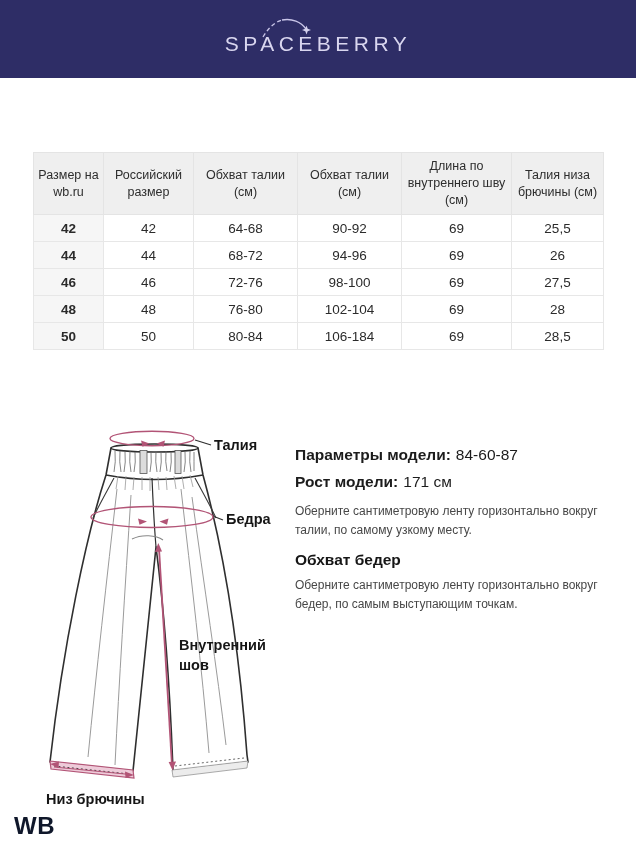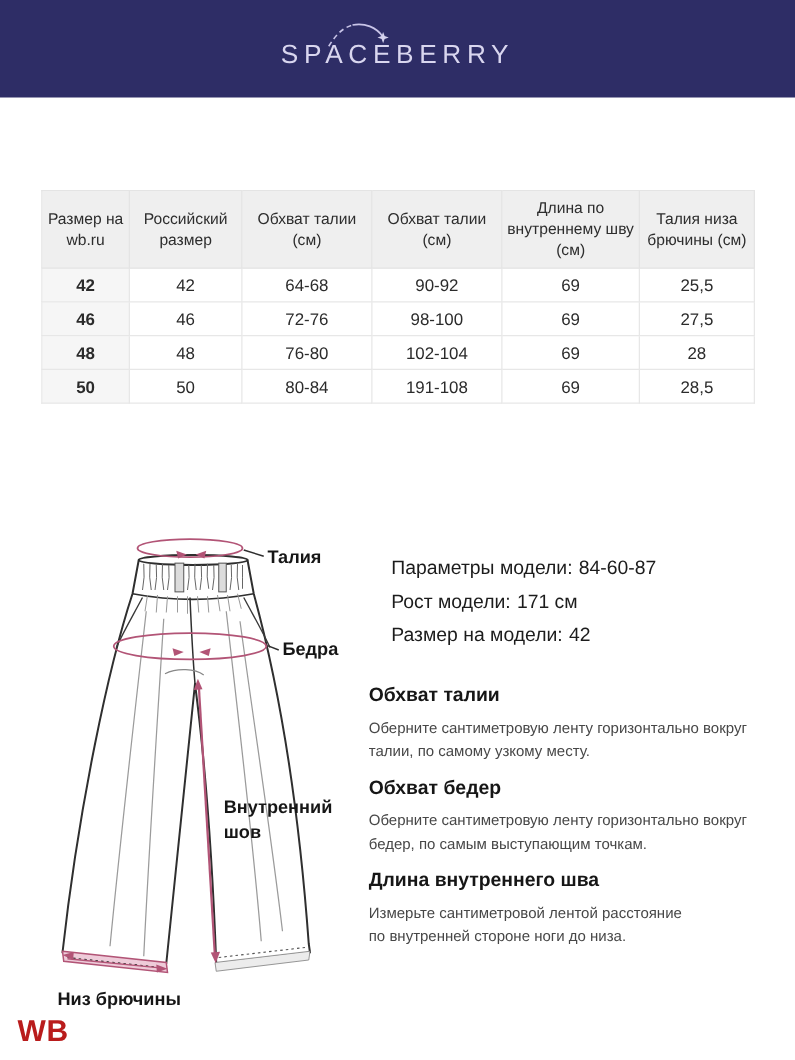--- a/index.html
+++ b/index.html
@@ -24,30 +24,30 @@
   .size-table td.first{background:#f6f6f6;font-weight:700;}
 
   
   .pants-svg{position:absolute;left:30px;top:417px;}
   .diag-label{font-size:14.5px;font-weight:600;fill:#161616;
               font-family:"Liberation Sans",sans-serif;}
 
   
   .info-col{position:absolute;left:295px;top:441px;width:328px;}
   .model-line{font-size:15.5px;line-height:27px;color:#1c1c1c;}
-  .model-line .lbl{font-weight:400;margin-right:5px;margin-left:18px;}
+  .model-line .lbl{font-weight:700;margin-right:5px;}
   .guide-section .g-title{font-size:15.5px;font-weight:700;color:#161616;
                           margin:25px 0 0 0;line-height:19px;}
   .guide-section.tight .g-title{margin-top:10px;}
   .guide-section .g-text{font-size:12px;line-height:19px;color:#474747;margin:7px 0 0 0;
                          white-space:pre-line;}
 
   
   .wb-mark{position:absolute;left:14px;top:812px;font-size:24px;font-weight:700;
-           color:#b91c1c;letter-spacing:0.5px;}
+           color:#0f172a;letter-spacing:0.5px;}
 </style>
 </head>
 <body>
 
 <div class="page">
 
   <div class="brand-header">
     <div class="logo-wrap">
       <svg class="comet" viewBox="0 0 52 26">
         <path d="M2 22 C8 12 14 7 21 5" fill="none" stroke="#c9c5e8" stroke-width="1.3" stroke-dasharray="4 3"></path>
@@ -66,54 +66,62 @@
       <col style="width:104px">
         <col style="width:110px">
         <col style="width:92px">
     </colgroup>
     <thead>
       <tr>
         <th>Размер на wb.ru</th>
         <th>Российский размер</th>
         <th>Обхват талии (см)</th>
         <th>Обхват талии (см)</th>
-        <th>Длина по внутреннему шву (см)</th>
+        <th>Длина по внутреннего шву (см)</th>
         <th>Талия низа брючины (см)</th>
       </tr>
     </thead>
     <tbody>
       <tr>
         <td class="first">42</td>
         <td>42</td>
         <td>64-68</td>
         <td>90-92</td>
         <td>69</td>
         <td>25,5</td>
       </tr>
       <tr>
+        <td class="first">44</td>
+        <td>44</td>
+        <td>68-72</td>
+        <td>94-96</td>
+        <td>69</td>
+        <td>26</td>
+      </tr>
+      <tr>
         <td class="first">46</td>
         <td>46</td>
         <td>72-76</td>
         <td>98-100</td>
         <td>69</td>
         <td>27,5</td>
       </tr>
       <tr>
         <td class="first">48</td>
         <td>48</td>
         <td>76-80</td>
         <td>102-104</td>
         <td>69</td>
         <td>28</td>
       </tr>
       <tr>
         <td class="first">50</td>
         <td>50</td>
         <td>80-84</td>
-        <td>191-108</td>
+        <td>106-184</td>
         <td>69</td>
         <td>28,5</td>
       </tr>
     </tbody>
   </table>
 
   <svg class="pants-svg" width="250" height="400" viewBox="0 0 250 400">
 
     <path d="M81 31 L168 31 L173 58 C196 142 210 242 217 338 L218 345 L143 354
              C140 272 134 192 126 130 C120 192 111 272 103 354 L20 345
@@ -168,36 +176,27 @@
     <text class="diag-label" x="16" y="387">Низ брючины</text>
   </svg>
 
   <div class="info-col">
     <div class="model-line">
       <span class="lbl">Параметры модели:</span><span class="val">84-60-87</span>
     </div>
     <div class="model-line">
       <span class="lbl">Рост модели:</span><span class="val">171 см</span>
     </div>
-    <div class="model-line">
-      <span class="lbl">Размер на модели:</span><span class="val">42</span>
-    </div>
 
     <div class="guide-section">
-      <div class="g-title">Обхват талии</div>
       <p class="g-text">Оберните сантиметровую ленту горизонтально вокруг
 талии, по самому узкому месту.</p>
     </div>
     <div class="guide-section tight">
       <div class="g-title">Обхват бедер</div>
       <p class="g-text">Оберните сантиметровую ленту горизонтально вокруг
 бедер, по самым выступающим точкам.</p>
     </div>
-    <div class="guide-section tight">
-      <div class="g-title">Длина внутреннего шва</div>
-      <p class="g-text">Измерьте сантиметровой лентой расстояние
-по внутренней стороне ноги до низа.</p>
-    </div>
   </div>
 
   <div class="wb-mark">WB</div>
 
 </div>
 
 </body></html>

